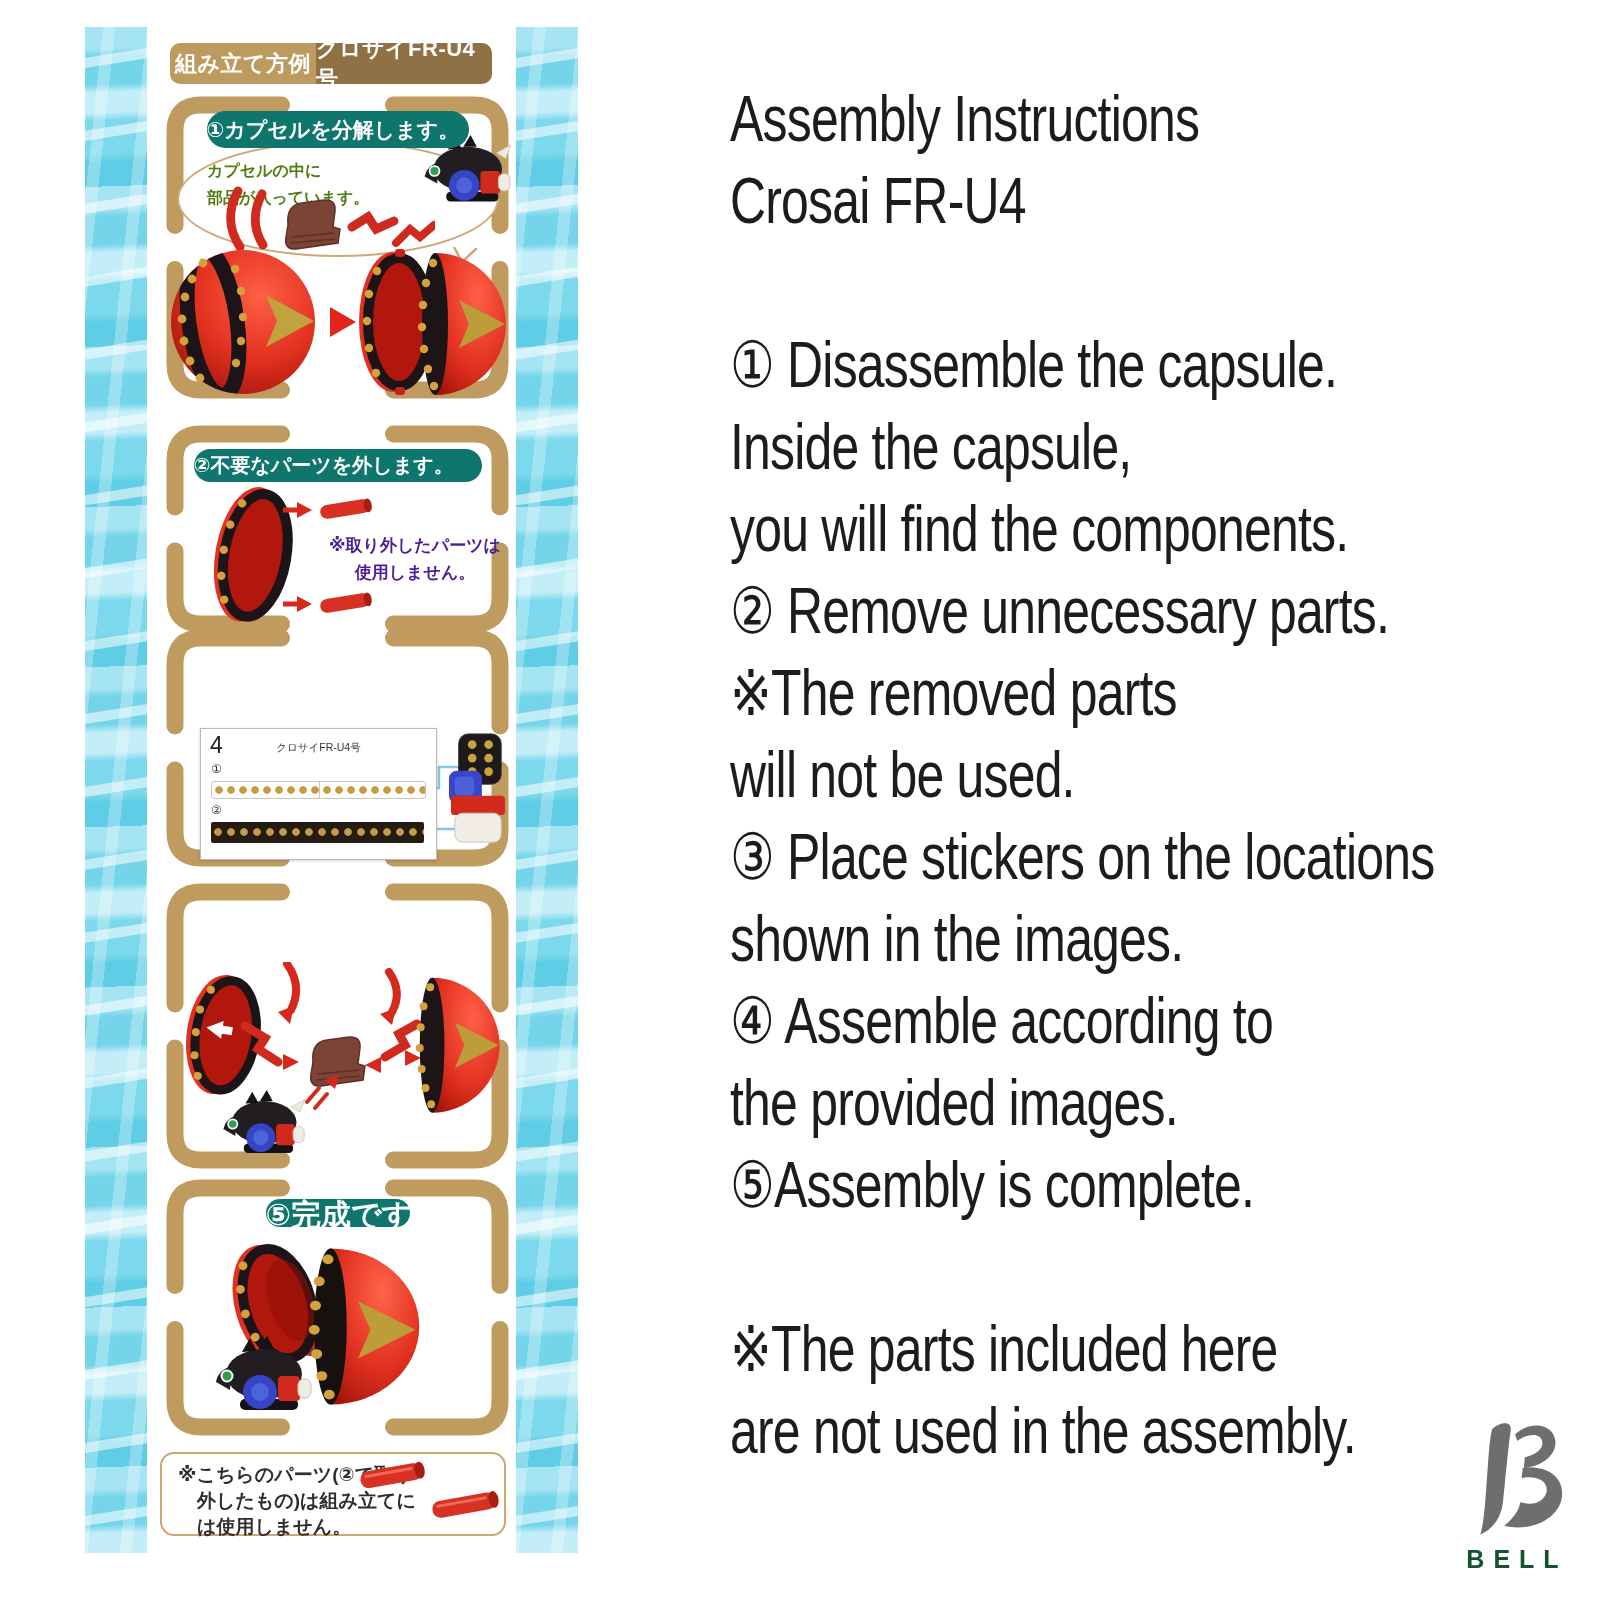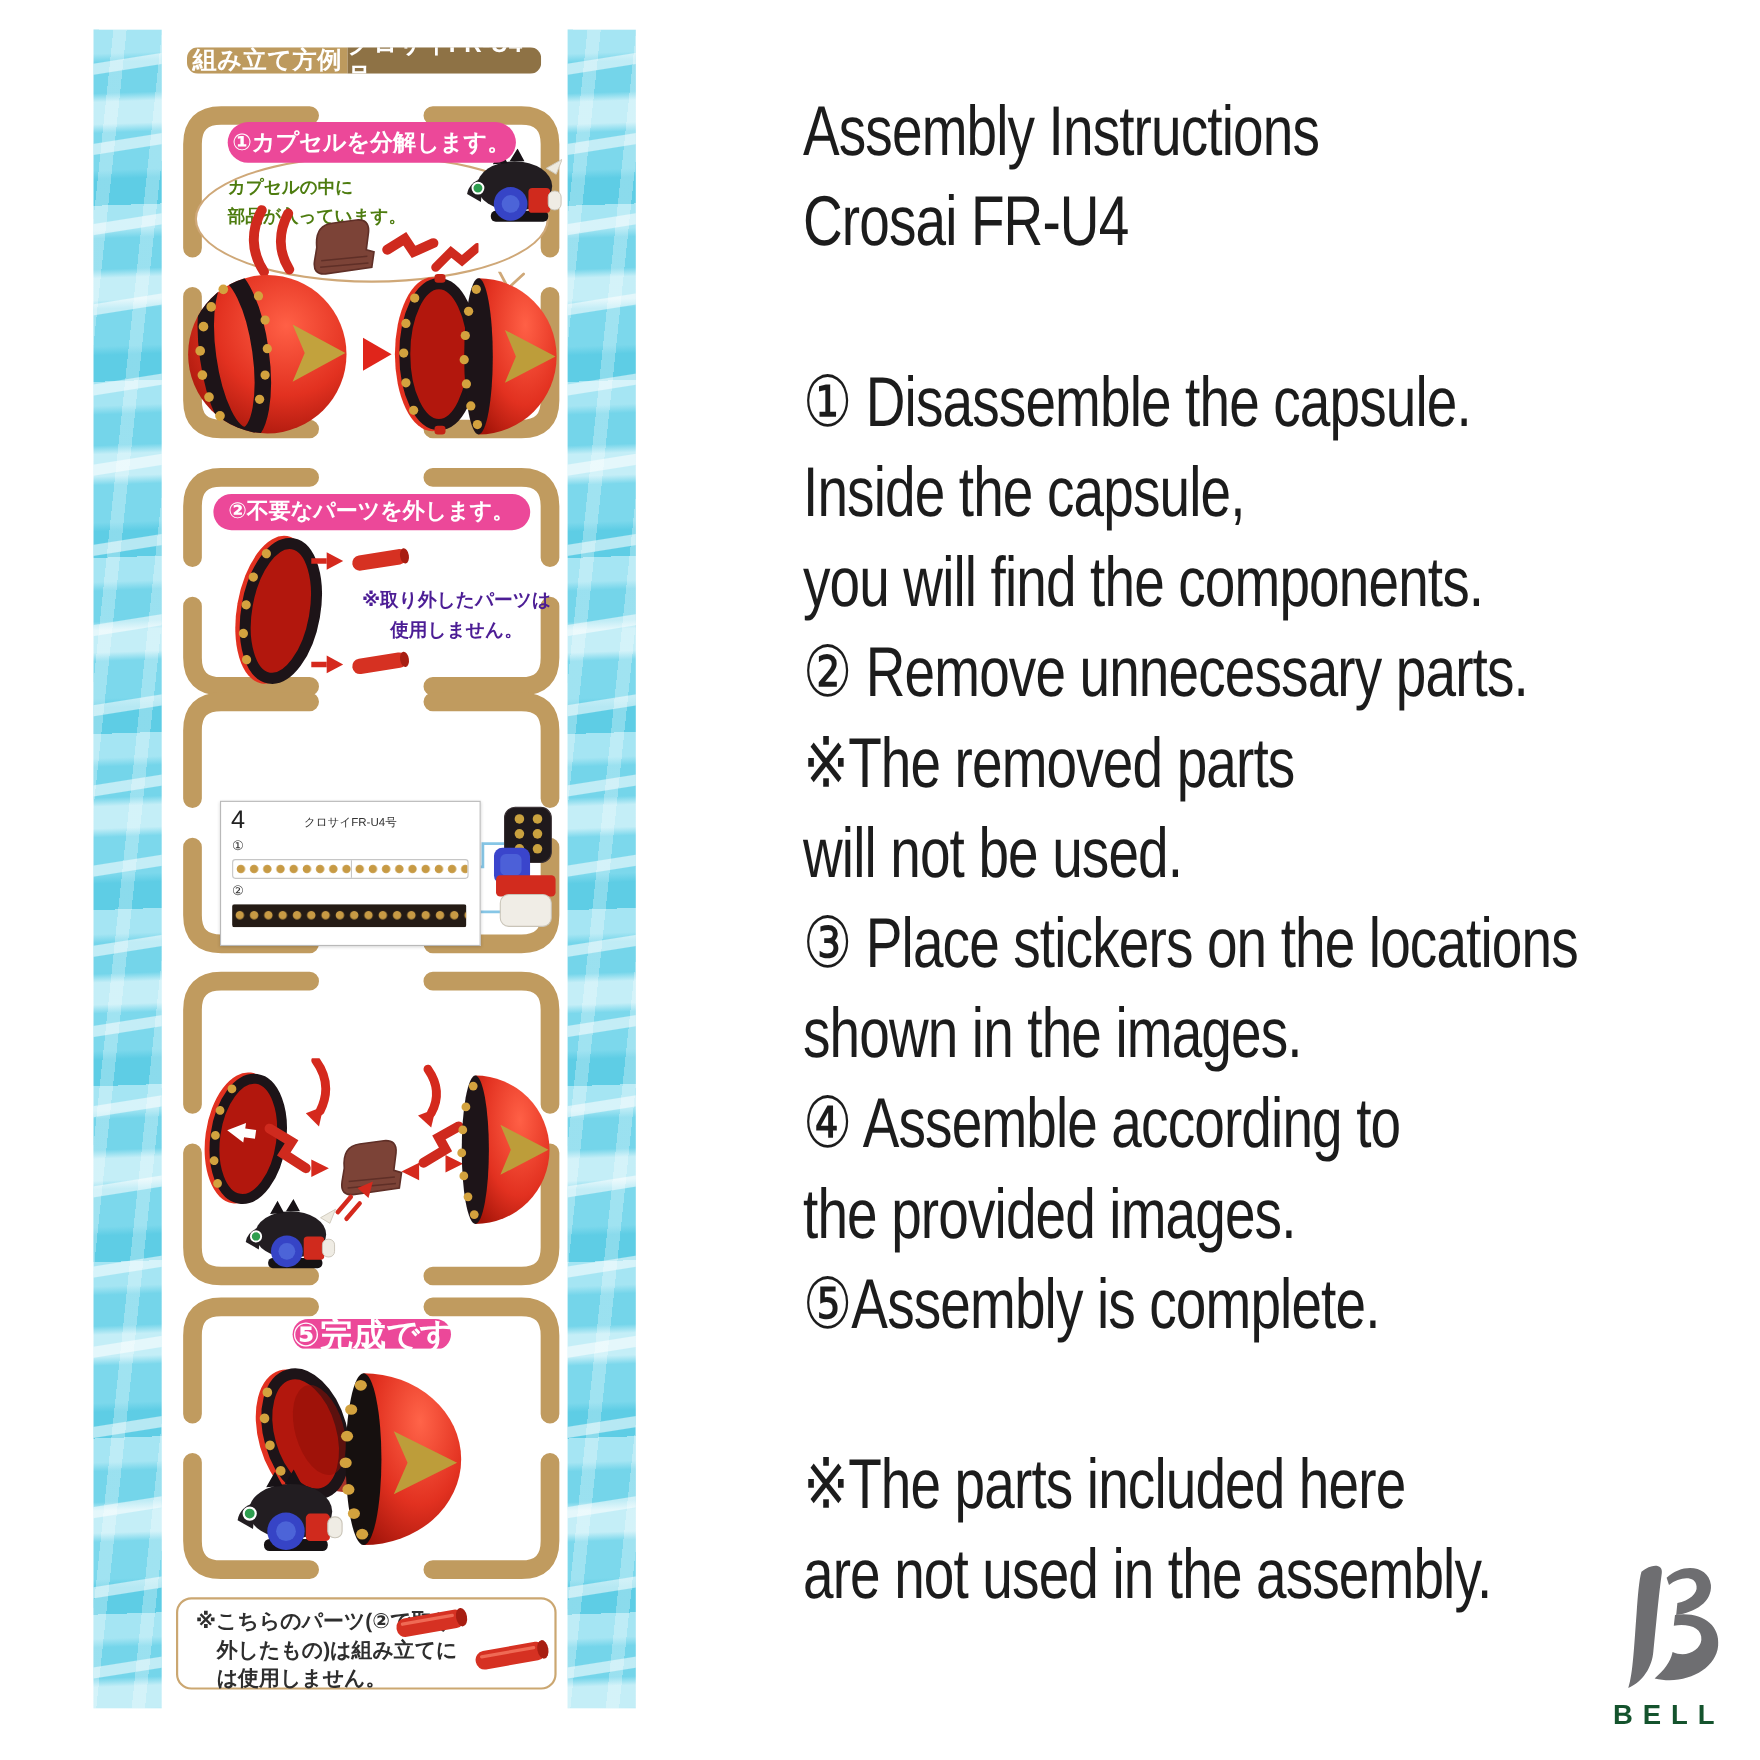--- a/index.html
+++ b/index.html
@@ -9,36 +9,36 @@
   
   .water{position:absolute;top:27px;width:62px;height:1526px;
     background:
       repeating-linear-gradient(171deg, rgba(255,255,255,0) 0 30px, rgba(255,255,255,.55) 31px 40px, rgba(255,255,255,0) 41px 72px),
       repeating-linear-gradient(96deg, rgba(255,255,255,0) 0 18px, rgba(255,255,255,.28) 18px 30px, rgba(255,255,255,0) 30px 44px),
       repeating-linear-gradient(178deg, #a5e5f3 0 22px, #74d5ea 30px 58px, #c4eef7 66px 86px, #7cd8ec 94px 128px, #5ecde5 136px 160px);
   }
   .water.left{left:85px}
   .water.right{left:516px}
   
-  .hdr{position:absolute;left:170px;top:43px;width:322px;height:24px;border-radius:10px;
+  .hdr{position:absolute;left:170px;top:43px;width:322px;height:41px;border-radius:10px;
        overflow:hidden;display:flex;color:#fff;font-weight:bold;}
   .hdr .seg{display:flex;align-items:center;justify-content:center;font-size:22px;letter-spacing:.5px;}
   .hdr .l{flex:0 0 146px;background:#bd9a5e;}
   .hdr .r{flex:1;background:#8e7245;}
   
   .panel{position:absolute;left:165px;width:345px;}
   .p1{top:95px;height:305px}
   .p2{top:424px;height:210px}
   .p3{top:628px;height:240px}
   .p4{top:882px;height:288px}
   .p5{top:1178px;height:259px}
   .frame{position:absolute;left:0;top:0;width:100%;height:100%}
   .frame path{stroke:#c09b5f;stroke-width:17;fill:none;stroke-linecap:round;stroke-linejoin:round}
-  .pill{position:absolute;left:50%;transform:translateX(-50%);background:#ec4899;color:#fff;
-        font-weight:bold;border-radius:999px;text-align:center;white-space:nowrap;z-index:3;}
+  .pill{position:absolute;left:50%;transform:translateX(-50%);background:#0f766e;color:#fff;
+        font-weight:bold;border-radius:999px;text-align:left;white-space:nowrap;z-index:3;}
   .pill .tl{line-height:1.26}
   
   .bubble{position:absolute;left:12px;top:46px;width:318px;height:112px;border:2.5px solid #cfa878;
           border-radius:50%;background:#fff;z-index:1}
   .bubble-text{position:absolute;left:42px;top:62px;font-size:16px;line-height:27px;color:#4d7c0f;
                font-weight:bold;z-index:2}
   
   .note2{position:absolute;left:162px;top:108px;width:176px;text-align:center;font-size:17px;
          line-height:27px;color:#4c1d95;font-weight:bold;z-index:2}
   .footnote{position:absolute;left:160px;top:1452px;width:342px;height:80px;border:2px solid #cba771;

